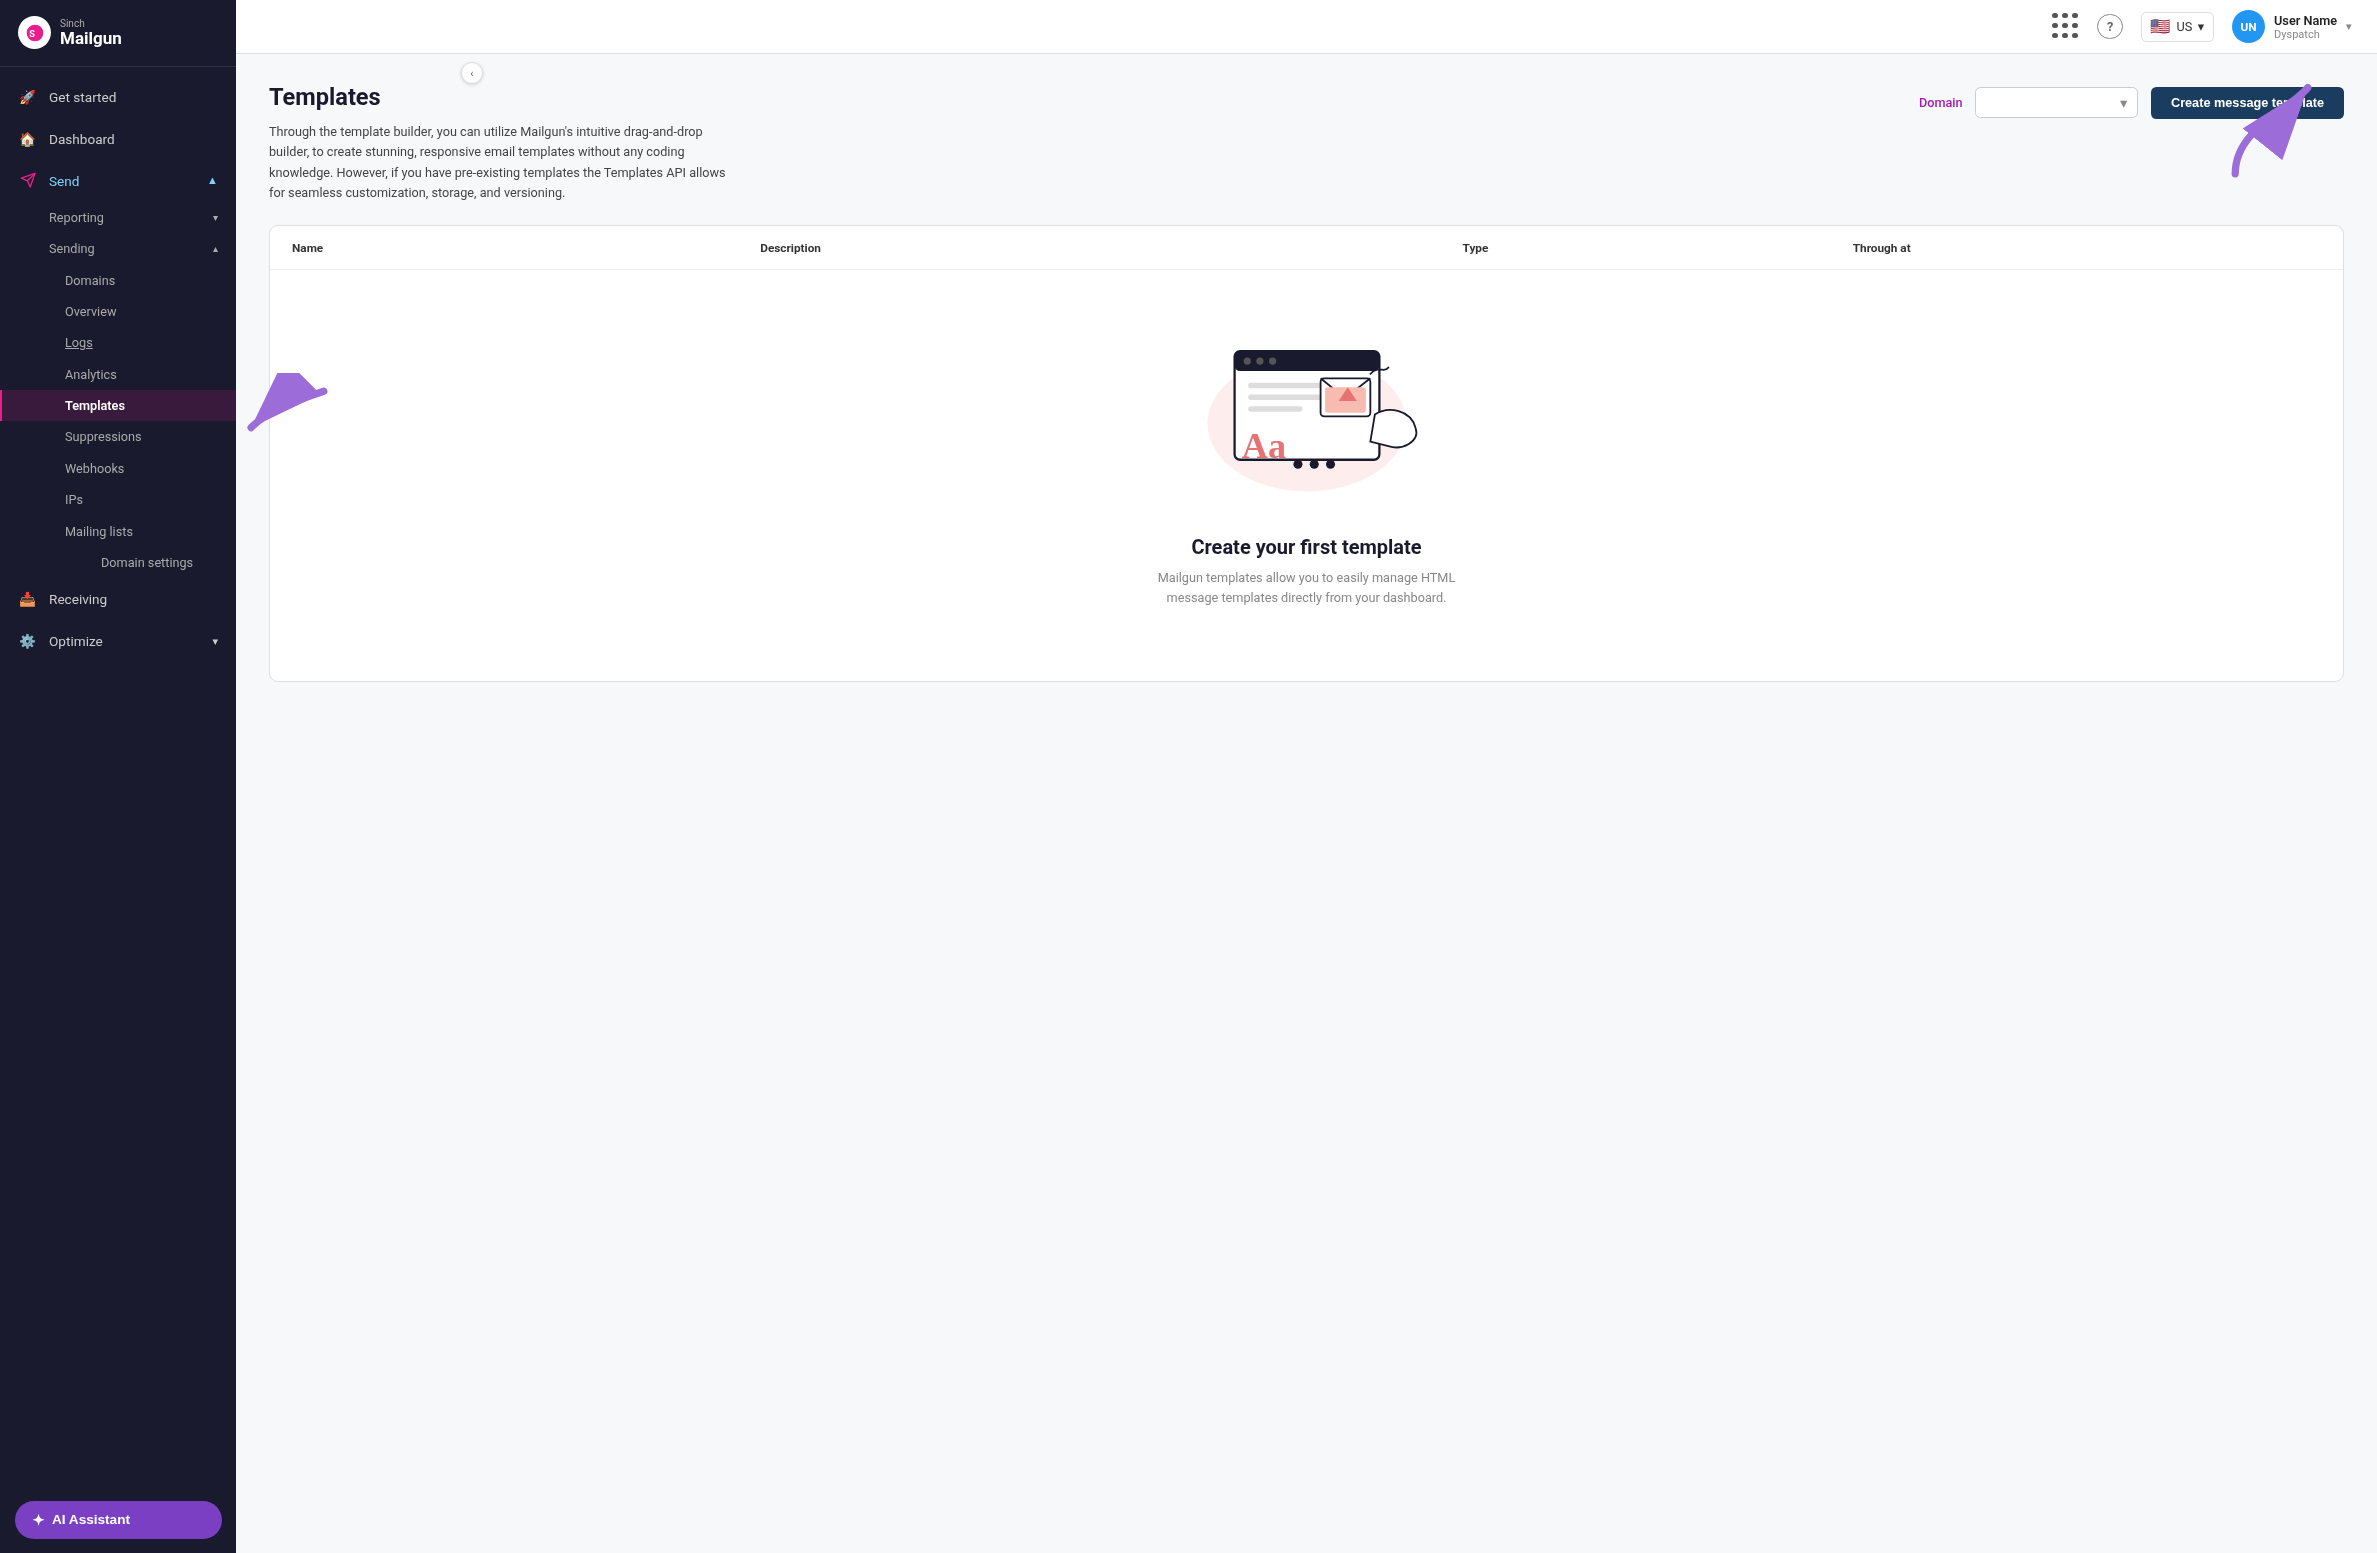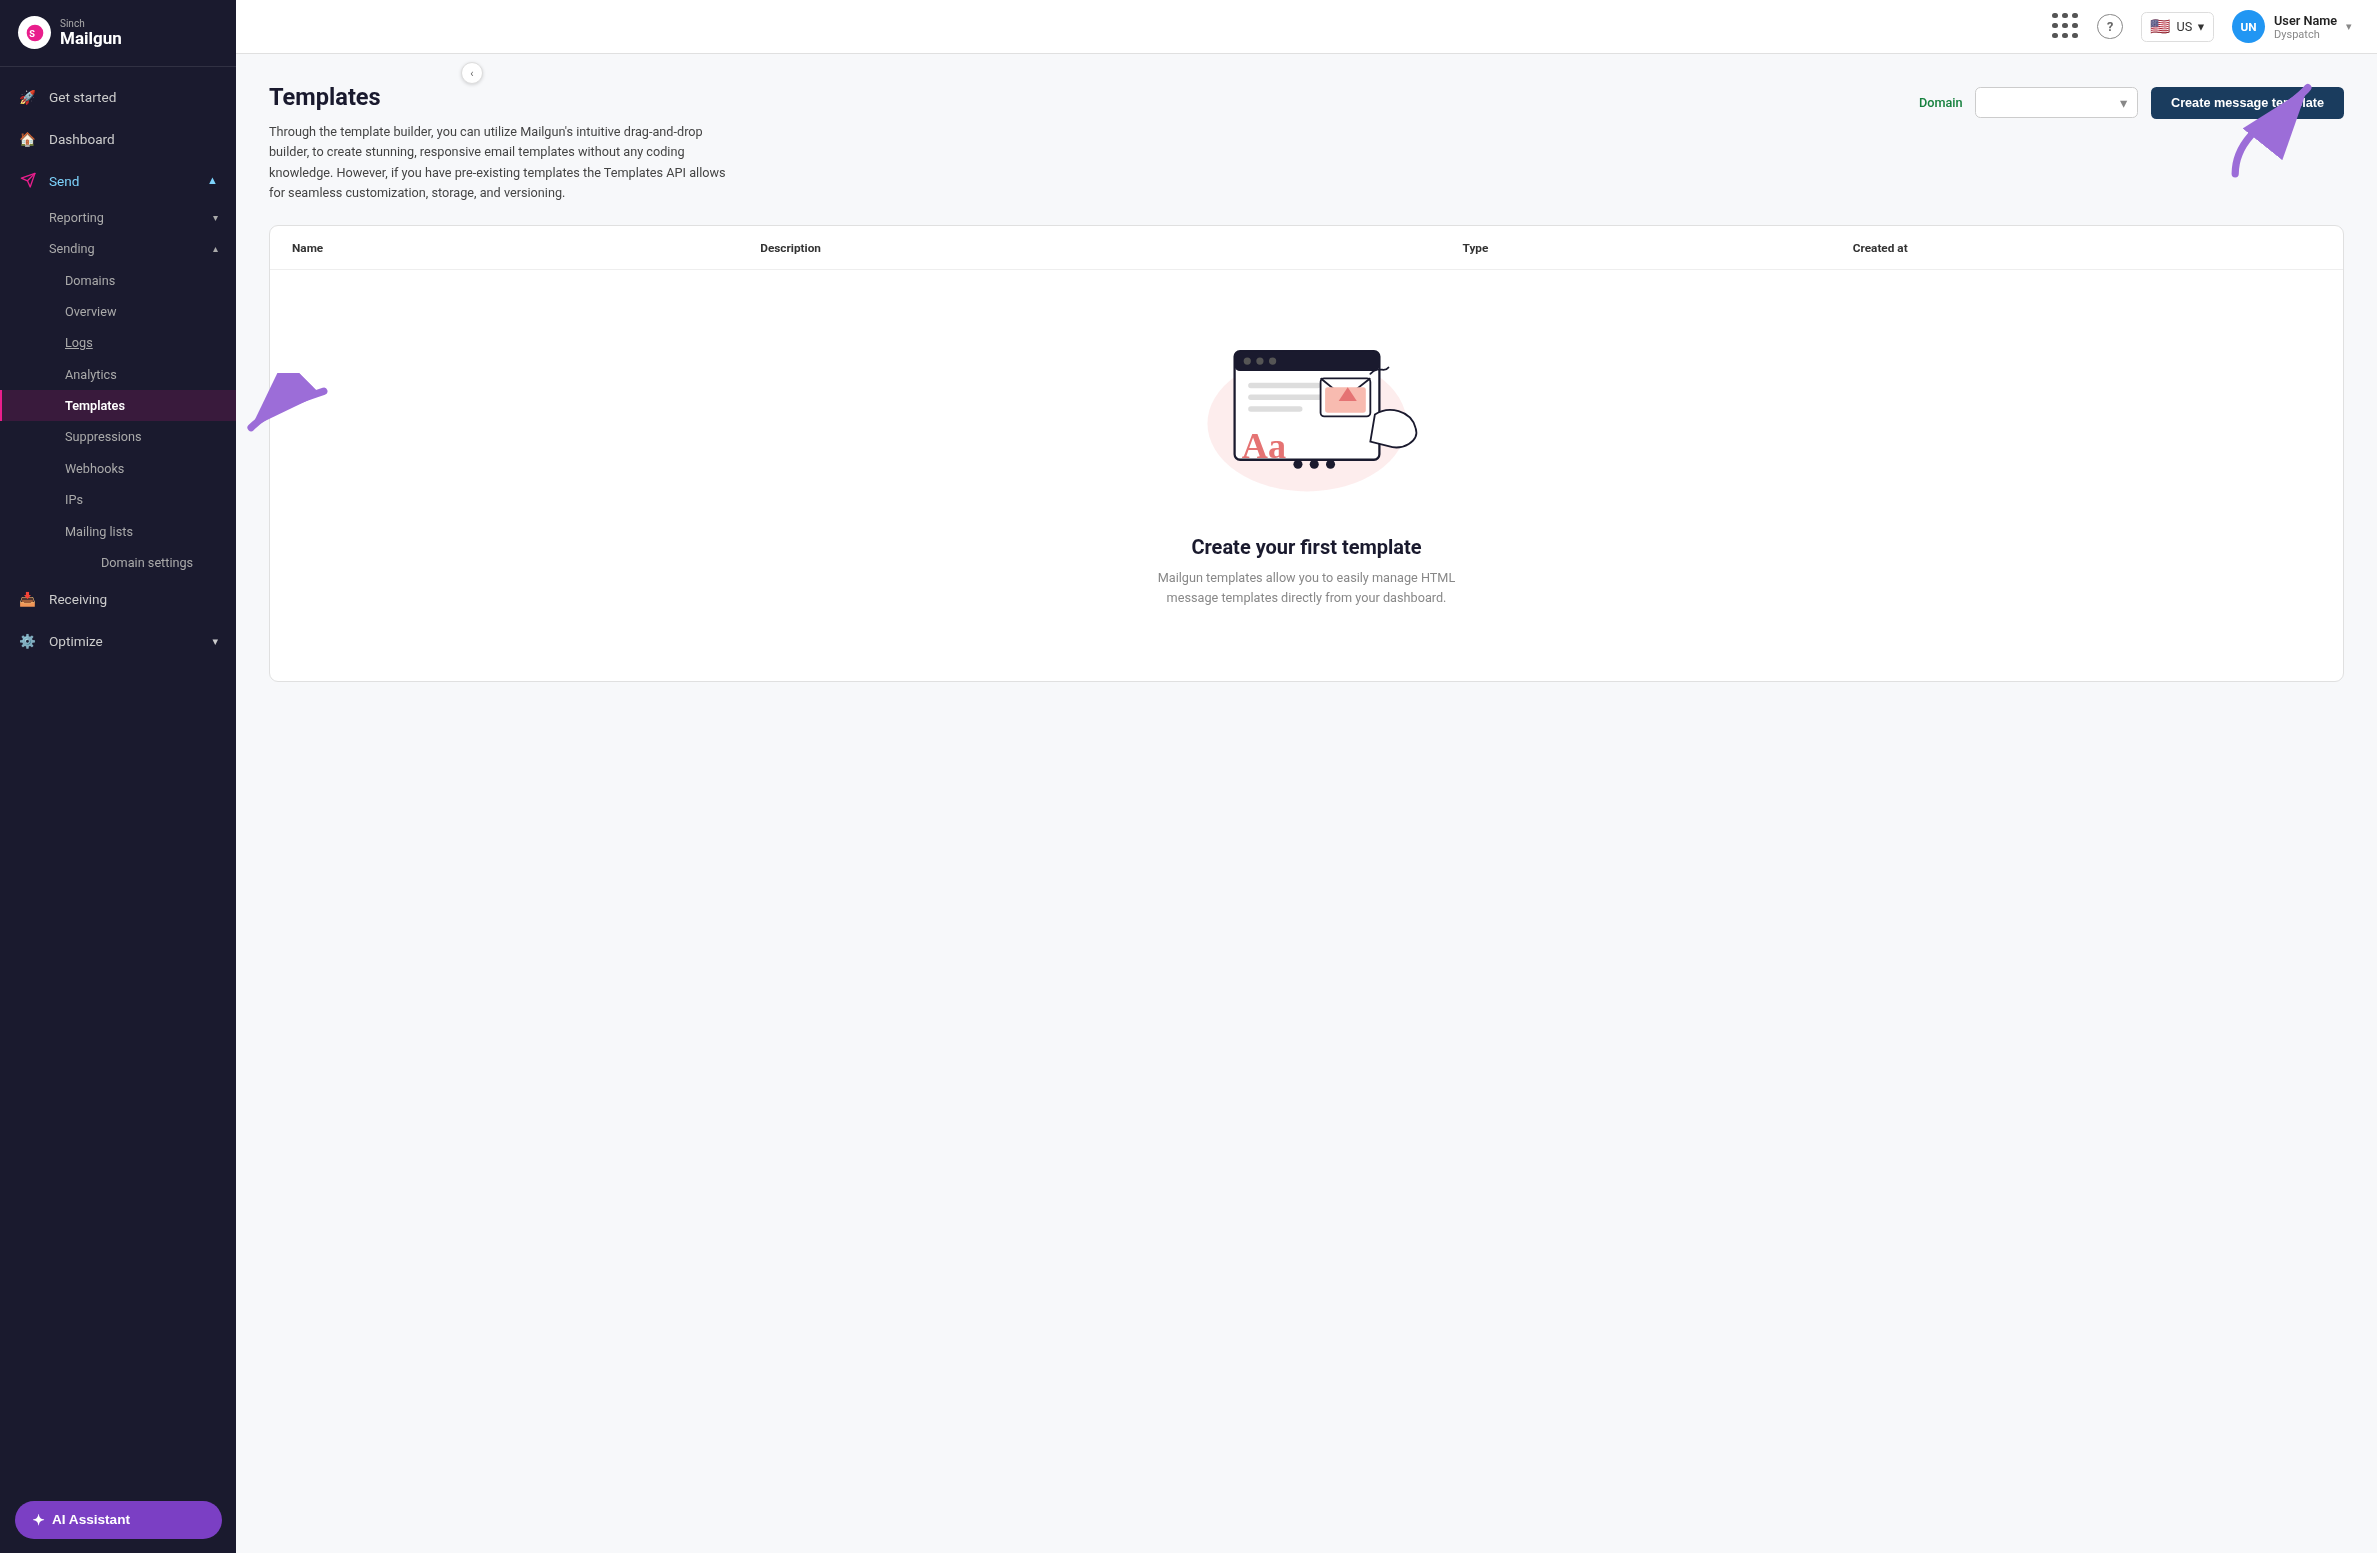--- a/index.html
+++ b/index.html
@@ -40,21 +40,21 @@
     
     .sidebar-toggle { position: absolute; left: 225px; top: 62px; z-index: 10; width: 22px; height: 22px; background: #fff; border: 0.9px solid #ddd; border-radius: 50%; display: flex; align-items: center; justify-content: center; cursor: pointer; font-size: 11px; color: #666; box-shadow: 0 0.9px 3.6px rgba(0,0,0,0.15); }
 
     
     .content { flex: 1; overflow-y: auto; background: #f7f8fa; padding: 29px 33px 18px; }
     .page-title { font-size: 23.6px; font-weight: 700; color: #1a1a2e; margin-bottom: 11px; }
     .page-desc { font-size: 12.7px; color: #444; max-width: 472px; line-height: 1.6; }
 
     .header-row { display: flex; align-items: flex-start; justify-content: space-between; margin-bottom: 22px; }
     .header-actions { display: flex; align-items: center; gap: 12.7px; margin-top: 3.6px; }
-    .domain-label { font-size: 12.7px; color: #15803d; font-weight: 500; }
+    .domain-label { font-size: 12.7px; color: #a21caf; font-weight: 500; }
     .domain-select { border: 0.9px solid #ccc; border-radius: 5.4px; padding: 7.3px 33px 7.3px 12.7px; font-size: 12.7px; background: #fff; color: #333; appearance: none; cursor: pointer; min-width: 163px; }
     .domain-select-wrap { position: relative; }
     .domain-select-wrap::after { content: '▾'; position: absolute; right: 11px; top: 50%; transform: translateY(-50%); color: #888; pointer-events: none; }
     .create-btn { background: #1a3c5e; color: #fff; border: none; border-radius: 5.4px; padding: 9px 20px; font-size: 12.7px; font-weight: 600; cursor: pointer; white-space: nowrap; }
 
     
     .table-card { background: #fff; border-radius: 9px; border: 0.9px solid #e0e0e0; overflow: hidden; }
     .table-header { display: grid; grid-template-columns: 1.2fr 1.8fr 1fr 1.2fr; padding: 14.5px 22px; border-bottom: 0.9px solid #eee; }
     .table-col-header { font-size: 11.8px; font-weight: 700; color: #333; }
     .table-empty { display: flex; flex-direction: column; align-items: center; justify-content: center; padding: 54px 18px 73px; text-align: center; }
@@ -243,21 +243,21 @@
           </defs>
           <path d="M90 20 C60 30, 30 40, 10 60" stroke="#9c6dd8" stroke-width="8" fill="none" marker-end="url(#arrowhead2)" stroke-linecap="round"></path>
         </svg>
       </div>
 
       <div class="table-card">
         <div class="table-header">
           <span class="table-col-header">Name</span>
           <span class="table-col-header">Description</span>
           <span class="table-col-header">Type</span>
-          <span class="table-col-header">Created at</span>
+          <span class="table-col-header">Through at</span>
         </div>
 
         <div class="table-empty">
 
           <div class="empty-illustration">
             <svg class="illustration" viewBox="0 0 280 200" xmlns="http://www.w3.org/2000/svg">
 
               <ellipse cx="140" cy="110" rx="110" ry="75" fill="#fde8e8" opacity="0.8"></ellipse>
 
               <rect x="60" y="30" width="160" height="120" rx="6" fill="#fff" stroke="#1a1a2e" stroke-width="2.5"></rect>

